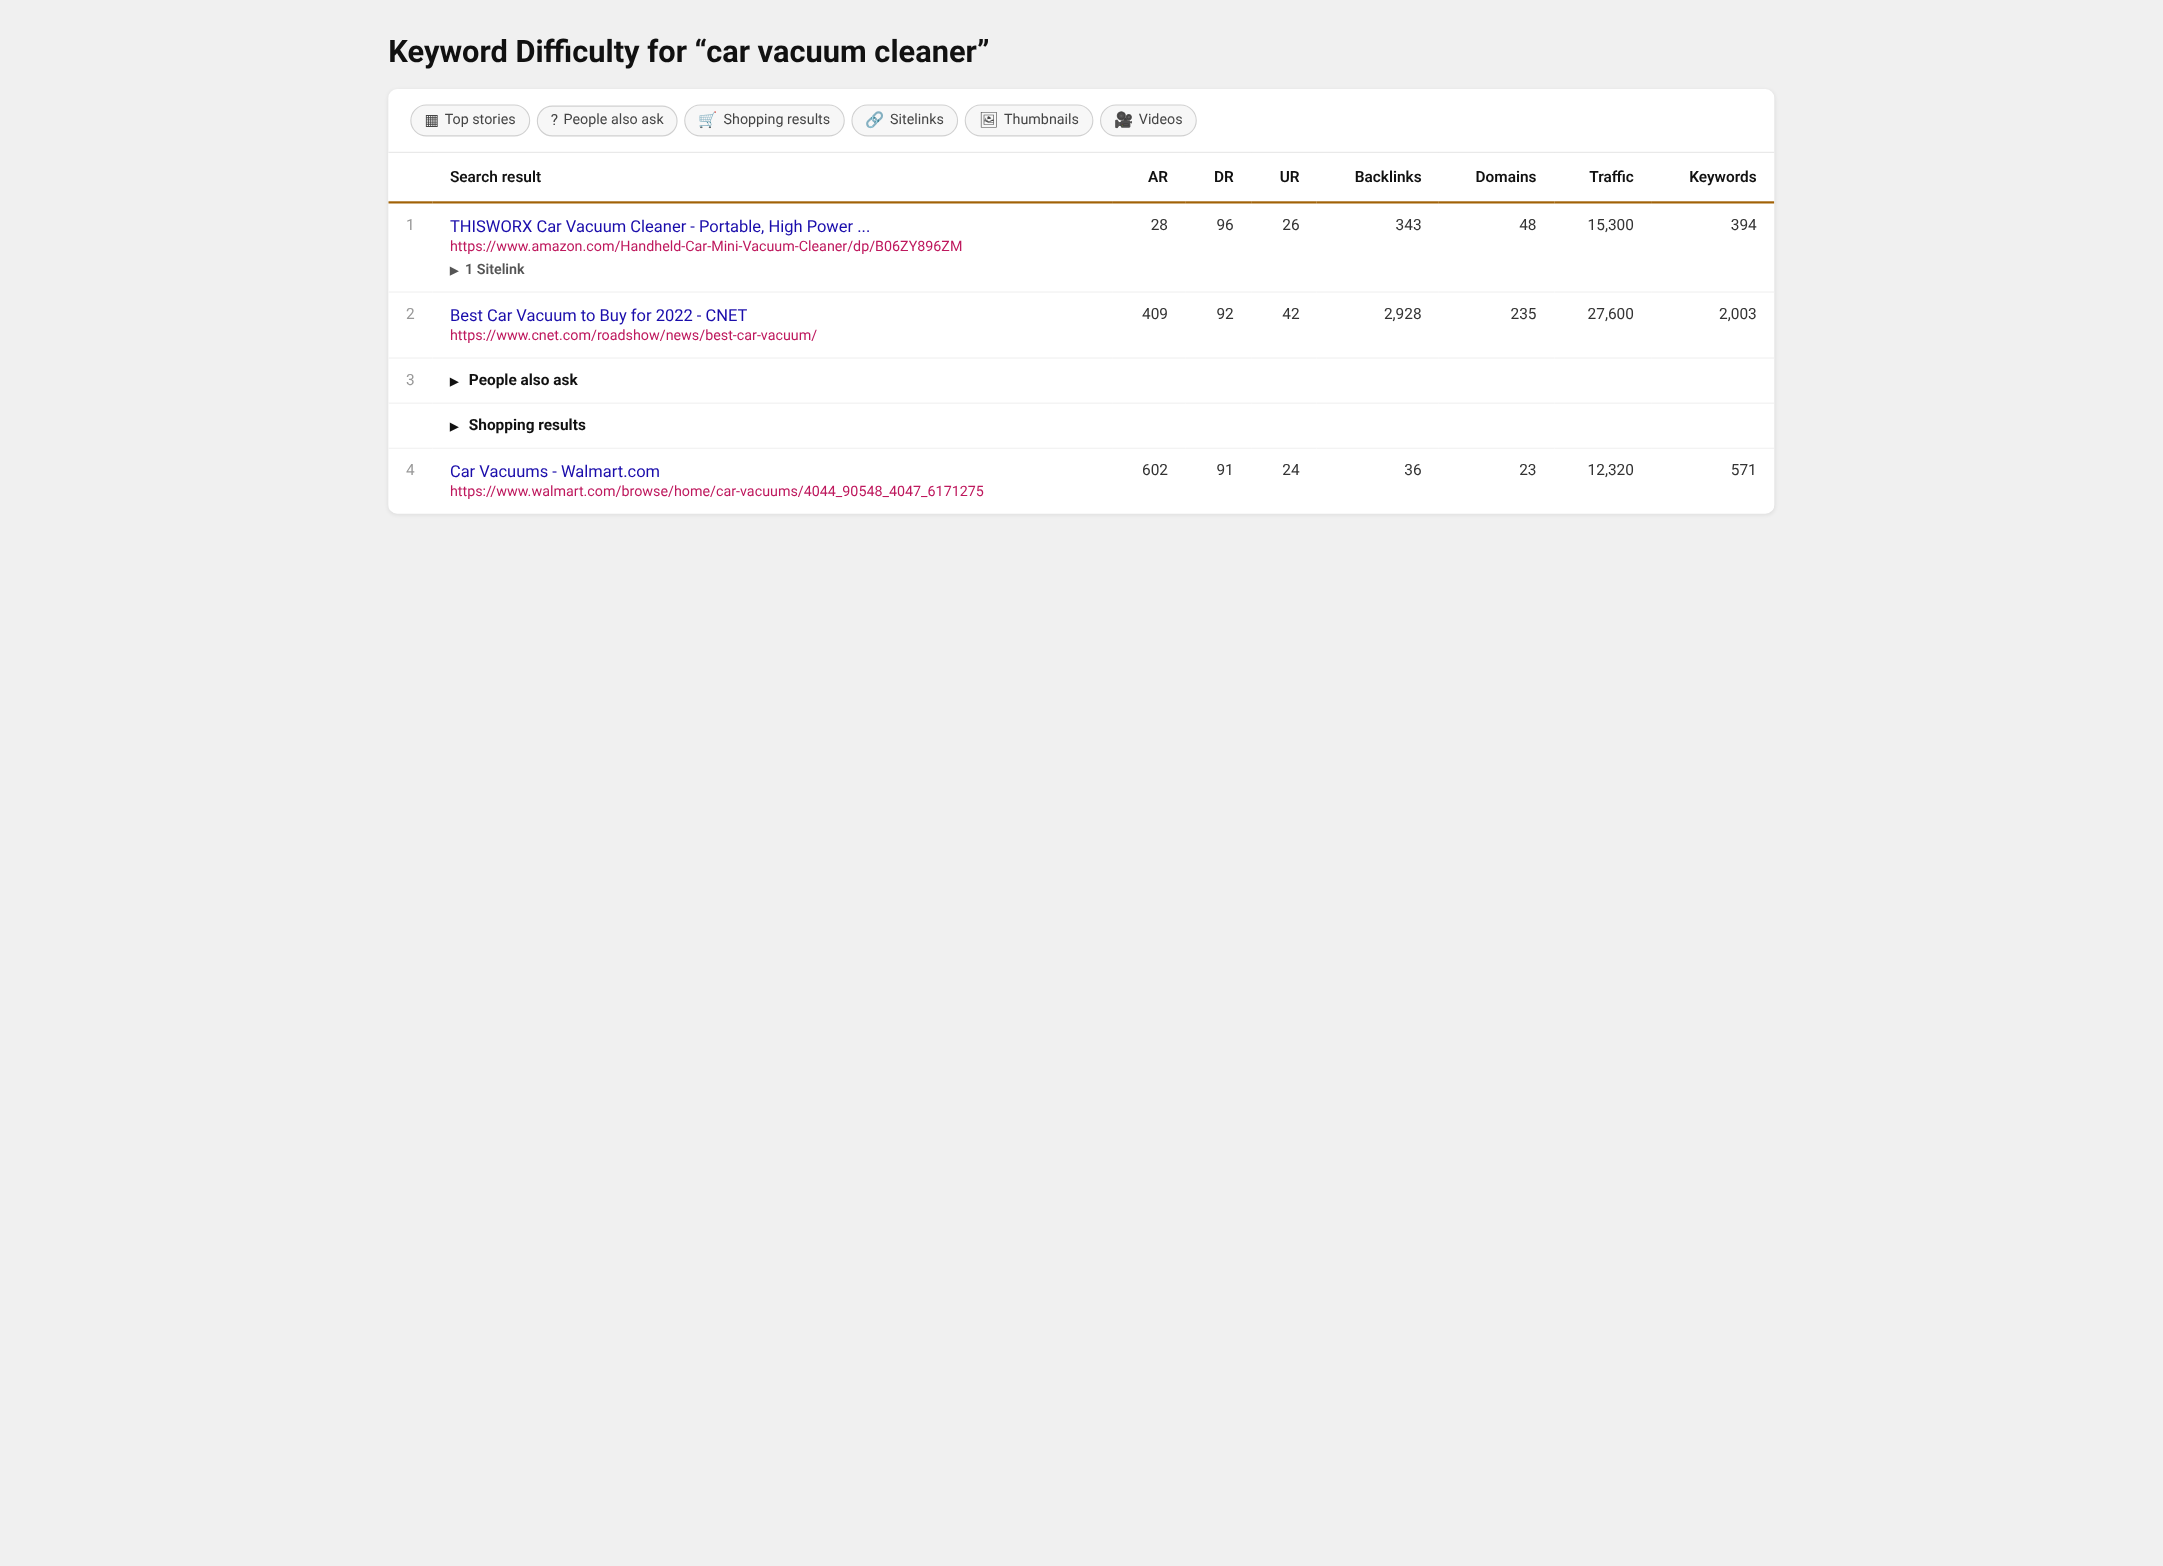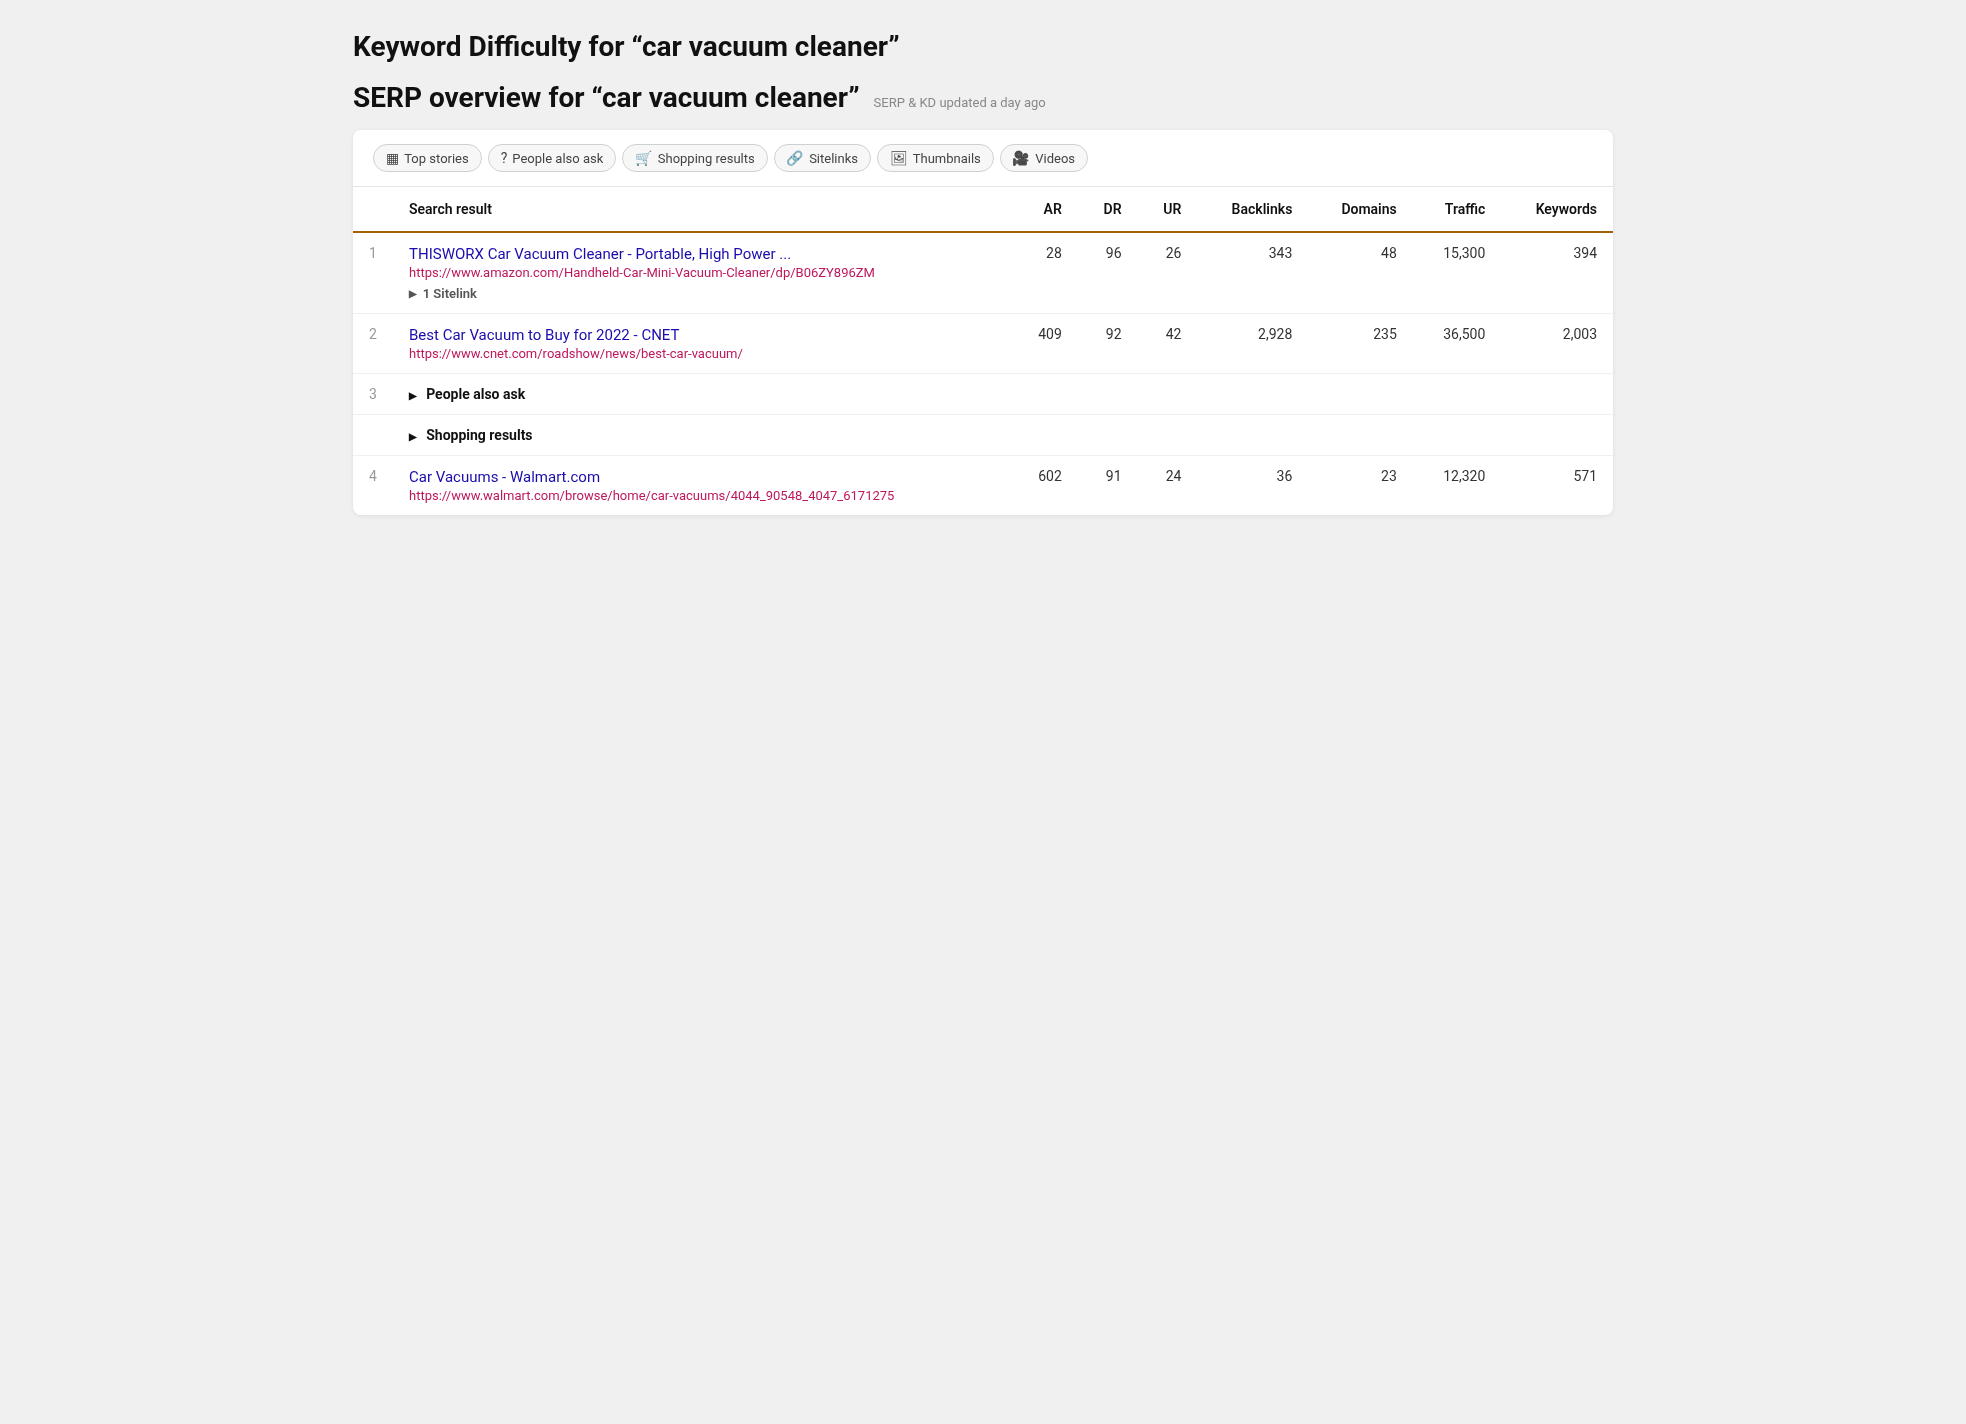--- a/index.html
+++ b/index.html
@@ -202,24 +202,20 @@
     }
   </style>
 </head>
 <body>
 
 <div class="page-wrapper">
 
   <h1 class="kd-title">Keyword Difficulty for “car vacuum cleaner”</h1>
 
 
-  <div class="serp-header">
-    <h2 class="serp-title">SERP overview for “car vacuum cleaner”</h2>
-    <span class="serp-updated">SERP &amp; KD updated a day ago</span>
-  </div>
 
   <div class="serp-card">
 
     <div class="feature-pills">
       <div class="pill">
         <span class="pill-icon">▦</span>
         <span>Top stories</span>
       </div>
       <div class="pill">
         <span class="pill-icon">?</span>
@@ -282,21 +278,21 @@
           <td class="rank-num">2</td>
           <td>
             <a class="result-title">Best Car Vacuum to Buy for 2022 - CNET</a>
             <span class="result-url">https://www.cnet.com/roadshow/news/best-car-vacuum/</span>
           </td>
           <td class="num-col">409</td>
           <td class="num-col">92</td>
           <td class="num-col">42</td>
           <td class="num-col">2,928</td>
           <td class="num-col">235</td>
-          <td class="num-col">36,500</td>
+          <td class="num-col">27,600</td>
           <td class="num-col">2,003</td>
         </tr>
 
         <tr>
           <td class="rank-num">3</td>
           <td colspan="8">
             <div class="feature-label">
               <span class="feature-row">
                 <span class="expand-icon">▶</span>
                 <span>People also ask</span>

